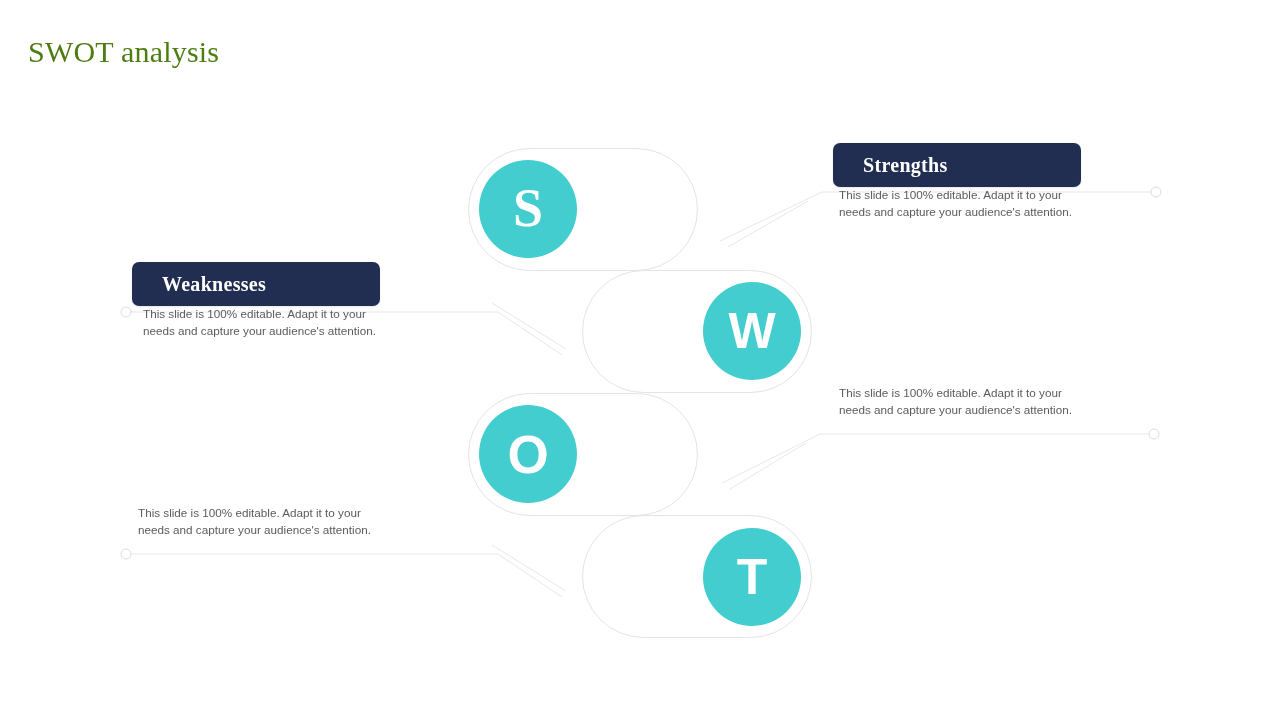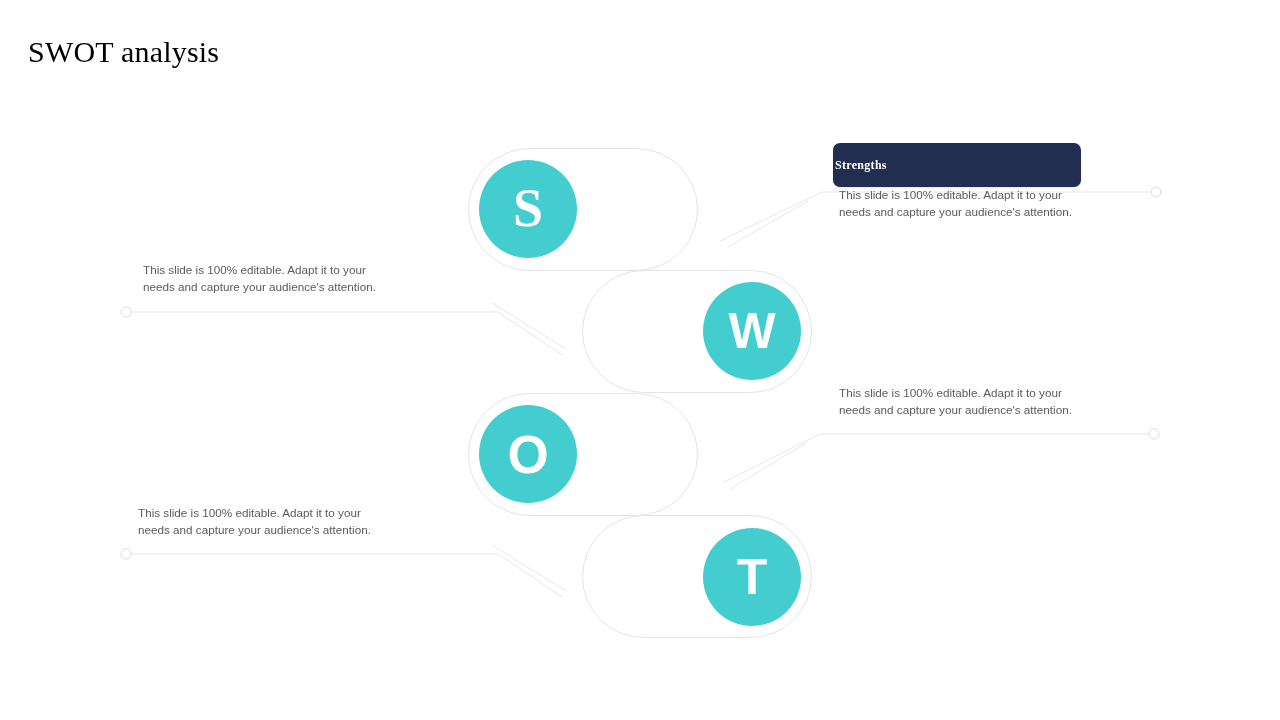--- a/index.html
+++ b/index.html
@@ -11,21 +11,21 @@
     position:relative;
   }
 
   
   #page-title {
     position:absolute;
     left:28px; top:35px;
     font-family:"Liberation Serif", serif;
     font-size:30px;
     font-weight:400;
-    color:#000000;
+    color:#4d7c0f;
     letter-spacing:0.2px;
     white-space:nowrap;
   }
 
   
   #connectors {
     position:absolute;
     left:0; top:0;
     width:1280px; height:720px;
     pointer-events:none;
@@ -82,24 +82,24 @@
   .lc-o .lc-glyph { font-size:53px; }
 
   
   .card { position:absolute; }
   .card-head {
     background:#212e51;
     border-radius:7px;
     height:44px;
     display:flex;
     align-items:center;
-    padding-left:2px;
+    padding-left:30px;
     color:#ffffff;
     font-family:"Liberation Serif", serif;
-    font-size:12px;
+    font-size:20px;
     font-weight:700;
     letter-spacing:0.3px;
     box-shadow:0 1px 2px rgba(0,0,0,0.10);
   }
   .card-body {
     font-family:"Liberation Sans", sans-serif;
     font-size:11.7px;
     line-height:16.5px;
     color:#5b5b5e;
     white-space:pre-line;
@@ -168,20 +168,21 @@
   </div>
 </div>
 
 <div class="card card-strengths">
   <div class="card-head">Strengths</div>
   <div class="card-body">This slide is 100% editable. Adapt it to your
 needs and capture your audience's attention.</div>
 </div>
 
 <div class="card card-weaknesses">
+  <div class="card-head">Weaknesses</div>
   <div class="card-body">This slide is 100% editable. Adapt it to your
 needs and capture your audience's attention.</div>
 </div>
 
 <div class="card card-opportunities">
   <div class="card-body">This slide is 100% editable. Adapt it to your
 needs and capture your audience's attention.</div>
 </div>
 
 <div class="card card-threats">

